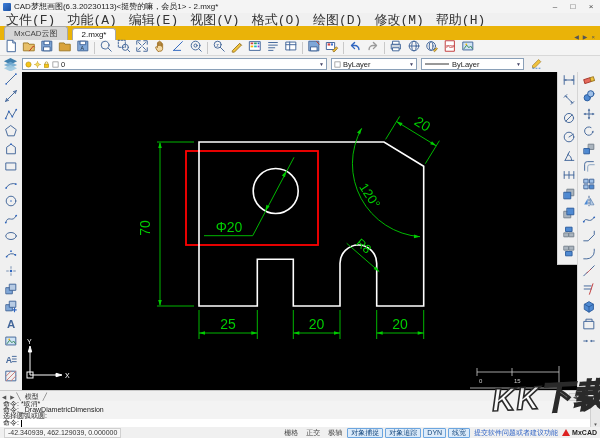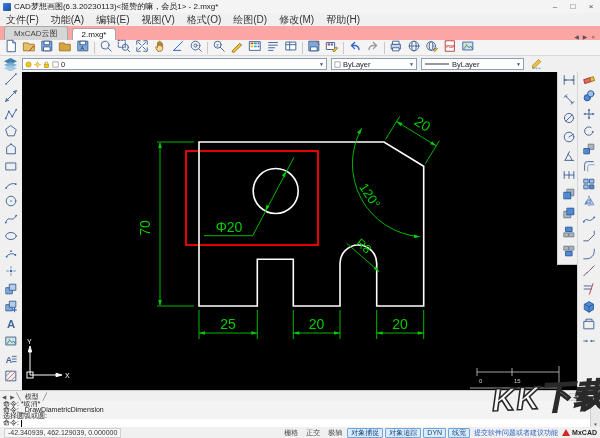--- a/index.html
+++ b/index.html
@@ -7,24 +7,24 @@
        font-family:"Liberation Sans","DejaVu Sans",sans-serif;color:#222;
        -webkit-user-select:none;user-select:none;padding-left:6px;}
   
   .titlebar{position:absolute;left:0;top:0;width:600px;height:13px;background:#f4f4f4;
             border-bottom:1px solid #ddd;display:flex;align-items:center;font-size:8px;}
   .app-icon{width:8px;height:8px;margin:0 3px 0 3px;background:linear-gradient(135deg,#3c7edb,#1b4f9e);border-radius:1px;}
   .win-controls{margin-left:auto;display:flex;}
   .win-btn{width:18px;text-align:center;font-size:8px;color:#444;cursor:default;}
   
   .menubar{position:absolute;left:0;top:13px;width:600px;height:13px;background:#f0f0f0;
-           border-bottom:1px solid #e0e0e0;display:flex;align-items:center;font-size:10px;}
+           border-bottom:1px solid #e0e0e0;display:flex;align-items:center;font-size:13px;font-family:Liberation Mono, monospace;}
   .menu-item{padding:0 6px;color:#333;}
   
-  .tabbar{position:absolute;left:0;top:26px;width:600px;height:14px;background:#fca5a5;
+  .tabbar{position:absolute;left:0;top:26px;width:600px;height:14px;background:#eab308;
           border-bottom:6px solid #0f172a;display:flex;align-items:flex-end;font-size:8px;}
   .tab{padding:1px 9px 1px 9px;margin-left:4px;border:1px solid #a8a8a8;border-bottom:none;
        border-radius:3px 3px 0 0;background:#d6d6d6;color:#444;}
   .tab.active{background:#fff;font-weight:normal;color:#111;}
   .tab-nav{margin-left:auto;display:flex;align-items:center;margin-right:3px;}
   .tab-nav span{font-size:6px;color:#555;padding:0 2px;}
   
   .toolbar{position:absolute;left:0;top:40px;width:600px;height:16px;background:#f4f4f4;
            border-bottom:1px solid #d8d8d8;display:flex;align-items:center;padding-left:2px;box-sizing:border-box;}
   .tbtn{width:18px;height:15px;display:flex;align-items:center;justify-content:center;}

